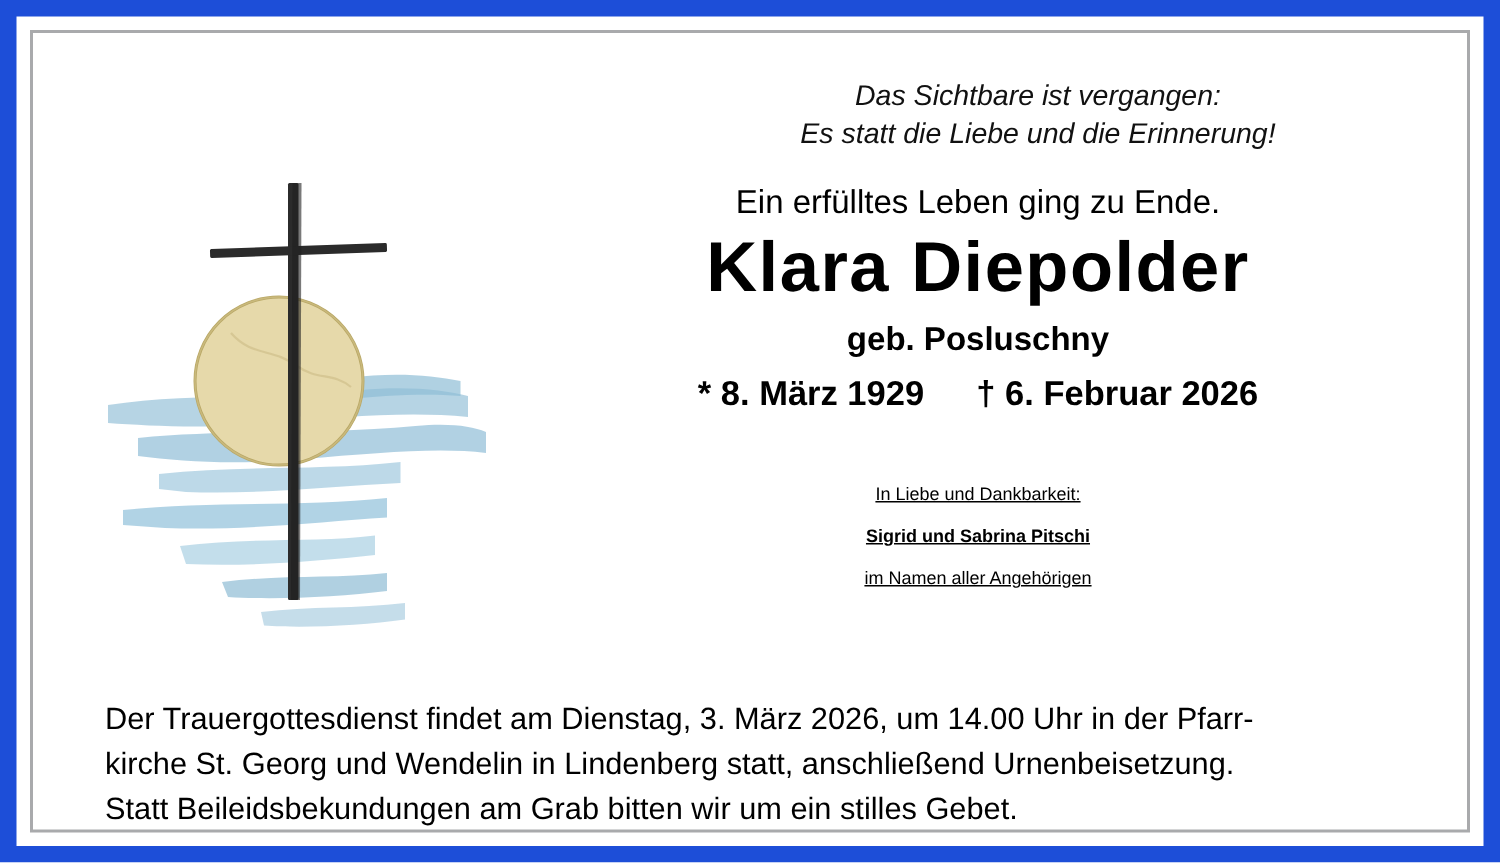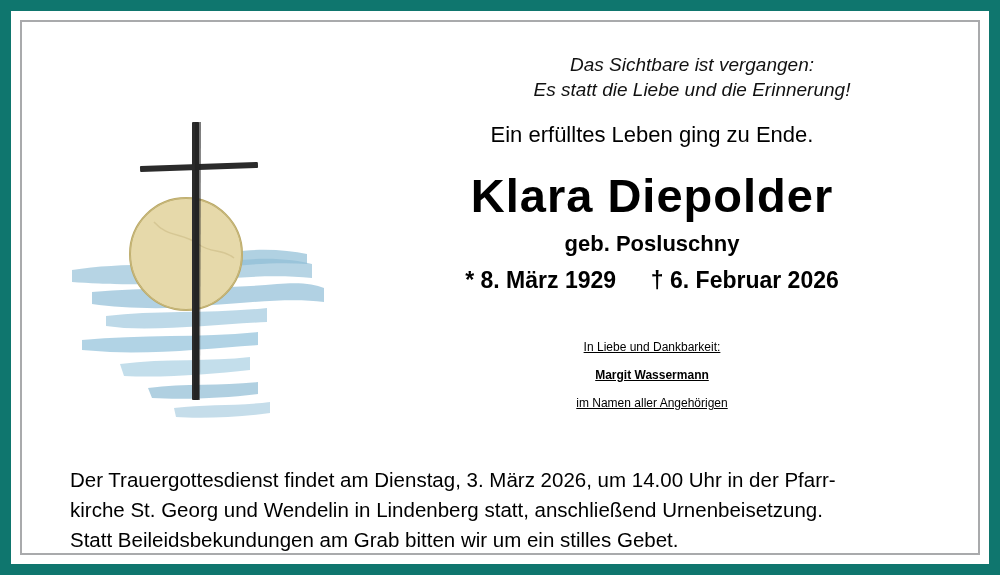--- a/index.html
+++ b/index.html
@@ -14,21 +14,21 @@
     color: #000000;
     overflow: hidden;
   }
 
   .notice {
     position: relative;
     width: 1000px;
     height: 575px;
     box-sizing: border-box;
     background: #ffffff;
-    border: 11px solid #0f766e;
+    border: 11px solid #1d4ed8;
     padding: 0;
   }
   .inner-frame {
     position: absolute;
     top: 9px;
     left: 9px;
     right: 9px;
     bottom: 9px;
     border: 2px solid #a9aaac;
     box-sizing: border-box;
@@ -60,21 +60,20 @@
   .main-col {
     position: absolute;
     top: 98px;
     left: 330px;
     width: 600px;
     text-align: center;
   }
   .lead-line {
     font-size: 22px;
     line-height: 30px;
-    margin-bottom: 18px;
   }
   .name {
     font-size: 47px;
     font-weight: bold;
     letter-spacing: 1px;
     line-height: 56px;
     margin: 0 0 6px 0;
   }
   .born-name {
     font-size: 22px;
@@ -161,21 +160,21 @@
       <div class="lead-line">Ein erfülltes Leben ging zu Ende.</div>
       <div class="name">Klara Diepolder</div>
       <div class="born-name">geb. Posluschny</div>
       <div class="dates">
         <span>* 8. März 1929</span>
         <span class="gap"></span>
         <span>† 6. Februar 2026</span>
       </div>
       <div class="dedication">
         <div>In Liebe und Dankbarkeit:</div>
-        <div class="bold">Margit Wassermann</div>
+        <div class="bold">Sigrid und Sabrina Pitschi</div>
         <div>im Namen aller Angehörigen</div>
       </div>
     </div>
 
     <div class="footer">
       <div>Der Trauergottesdienst findet am Dienstag, 3. März 2026, um 14.00 Uhr in der Pfarr-</div>
       <div>kirche St. Georg und Wendelin in Lindenberg statt, anschließend Urnenbeisetzung.</div>
       <div>Statt Beileidsbekundungen am Grab bitten wir um ein stilles Gebet.</div>
     </div>
 

